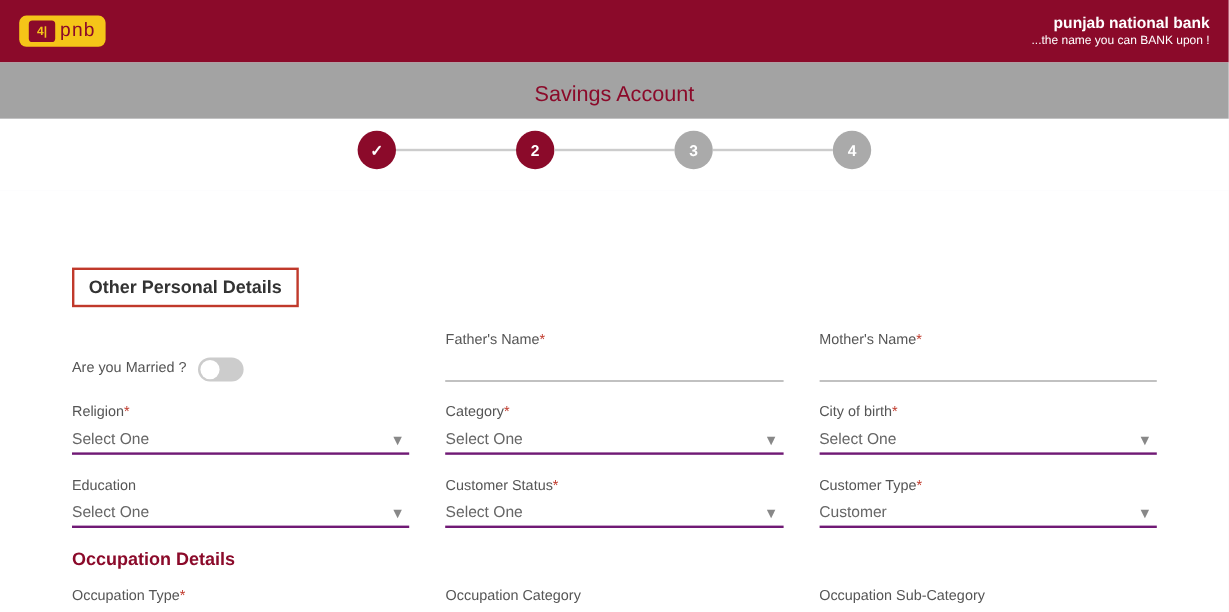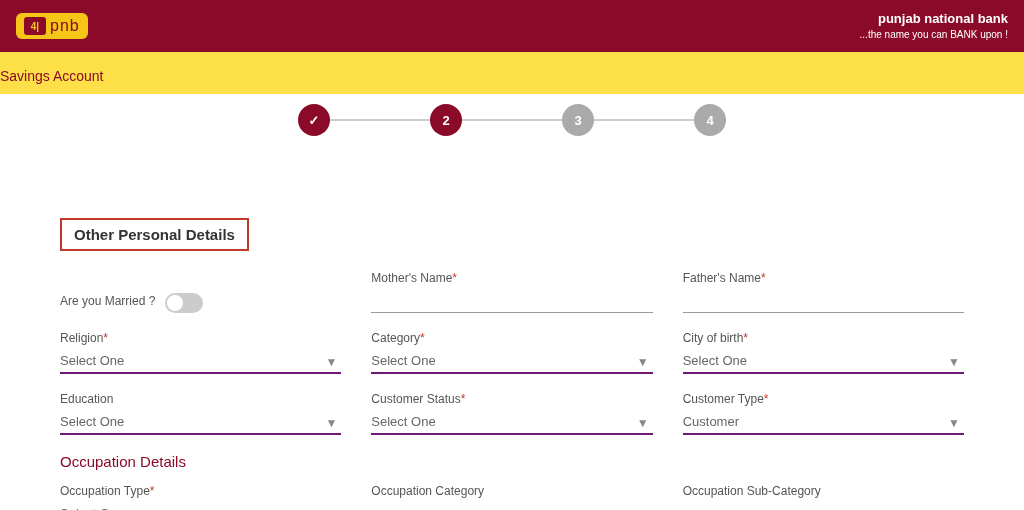--- a/index.html
+++ b/index.html
@@ -48,26 +48,26 @@
       line-height: 1.3;
     }
     .bank-name small {
       display: block;
       font-size: 10px;
       font-weight: normal;
     }
 
     
     .page-title {
-      text-align: left;
+      text-align: center;
       padding: 16px 0 10px;
       color: #8b0a2a;
-      font-size: 14px;
+      font-size: 18px;
       font-weight: 500;
-      background: #fde047;
+      background: #a3a3a3;
     }
 
     
     .stepper {
       display: flex;
       align-items: center;
       justify-content: center;
       background: white;
       padding: 10px 0 18px;
       gap: 0;
@@ -195,21 +195,21 @@
       transform: translateY(-50%);
       color: #888;
       font-size: 12px;
       pointer-events: none;
     }
 
     
     .occupation-title {
       color: #8b0a2a;
       font-size: 15px;
-      font-weight: 400;
+      font-weight: 700;
       margin-bottom: 14px;
     }
   </style>
 </head>
 <body>
 
 <div class="header">
   <div class="logo-box">
     <div class="logo-icon">4|</div>
     <span class="logo-text">pnb</span>
@@ -248,30 +248,30 @@
   
   <div class="form-row">
     <div class="form-field">
       <div class="toggle-row">
         <span class="form-label">Are you Married ?</span>
         <div class="toggle"></div>
       </div>
     </div>
     <div class="form-field">
       <label class="form-label">
+        <span>Father's Name</span><span class="required">*</span>
+      </label>
+      <input type="text" class="text-input" value="" style="">
+    </div>
+    <div class="form-field">
+      <label class="form-label">
         <span>Mother's Name</span><span class="required">*</span>
       </label>
       <input type="text" class="text-input" value="" style="">
     </div>
-    <div class="form-field">
-      <label class="form-label">
-        <span>Father's Name</span><span class="required">*</span>
-      </label>
-      <input type="text" class="text-input" value="" style="">
-    </div>
   </div>
 
   
   <div class="form-row">
     <div class="form-field">
       <label class="form-label">
         <span>Religion</span><span class="required">*</span>
       </label>
       <div class="select-wrapper">
         <select class="select-field">

